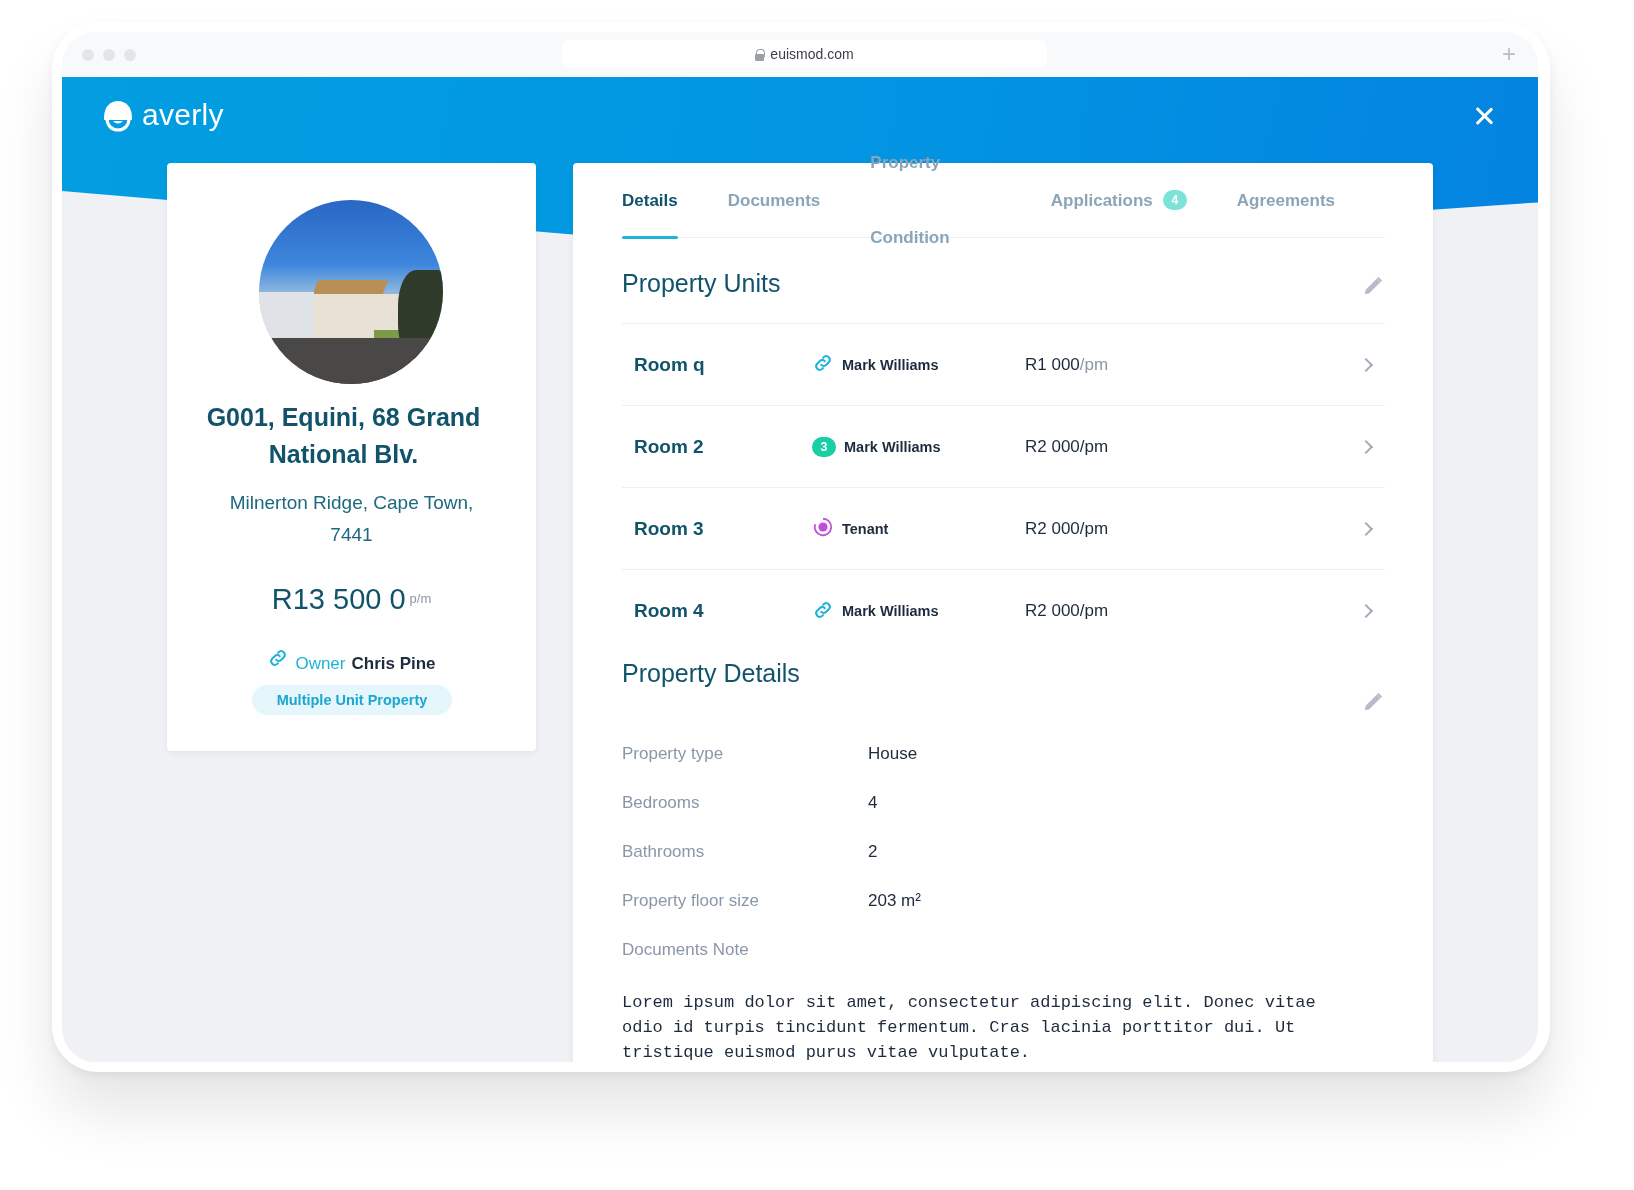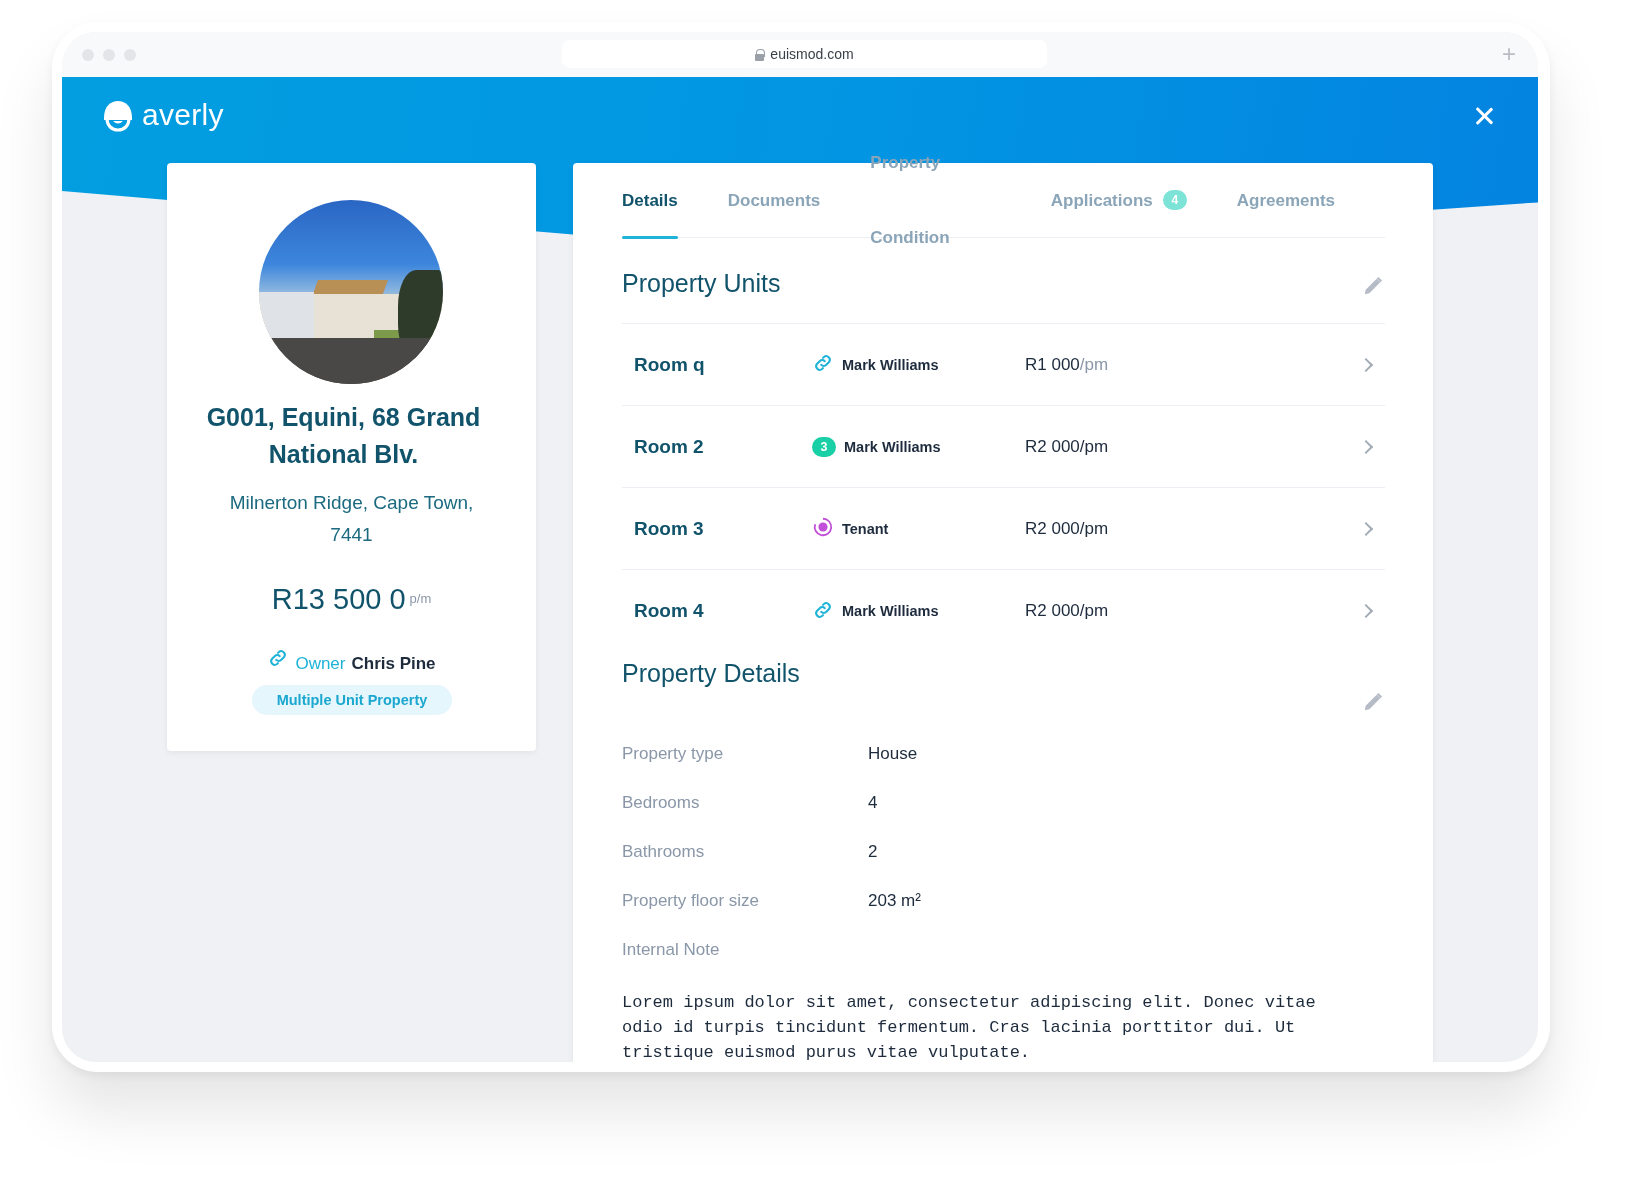--- a/index.html
+++ b/index.html
@@ -272,18 +272,18 @@
       </div>
       <div class="detail-row">
         <span class="detail-label">Bathrooms</span>
         <span class="detail-value">2</span>
       </div>
       <div class="detail-row">
         <span class="detail-label">Property floor size</span>
         <span class="detail-value">203 m²</span>
       </div>
       <div class="detail-row">
-        <span class="detail-label">Internal Note</span>
+        <span class="detail-label">Documents Note</span>
       </div>
     </div>
     <div class="note">Lorem ipsum dolor sit amet, consectetur adipiscing elit. Donec vitae odio id turpis tincidunt fermentum. Cras lacinia porttitor dui. Ut tristique euismod purus vitae vulputate.</div>
   </div>
 </div>
 
 </body></html>

